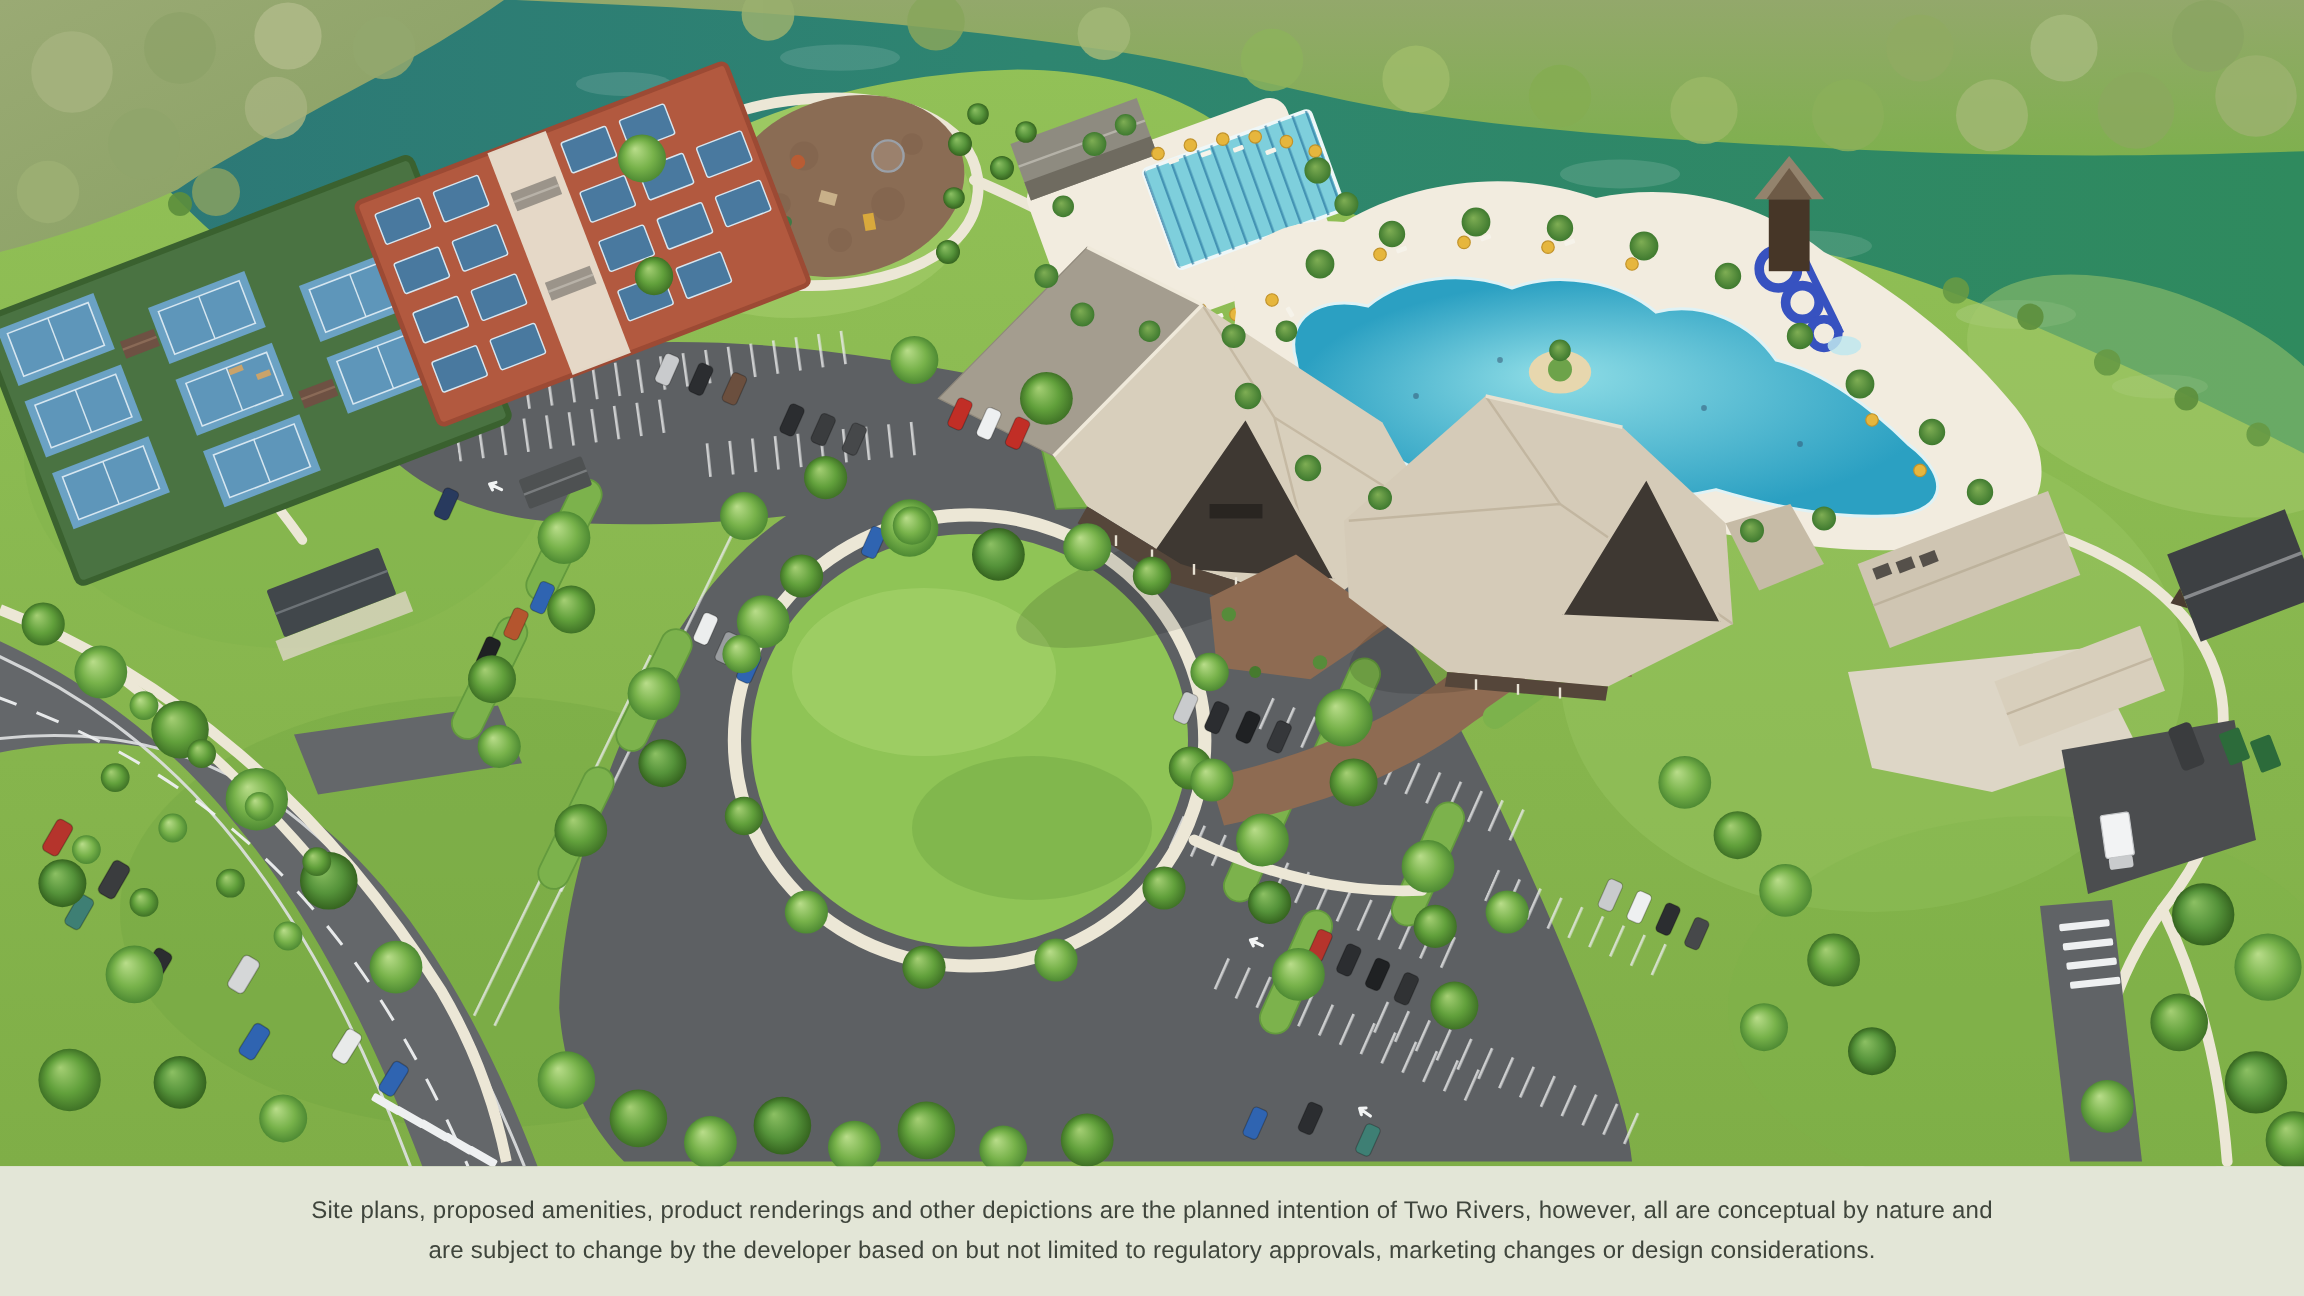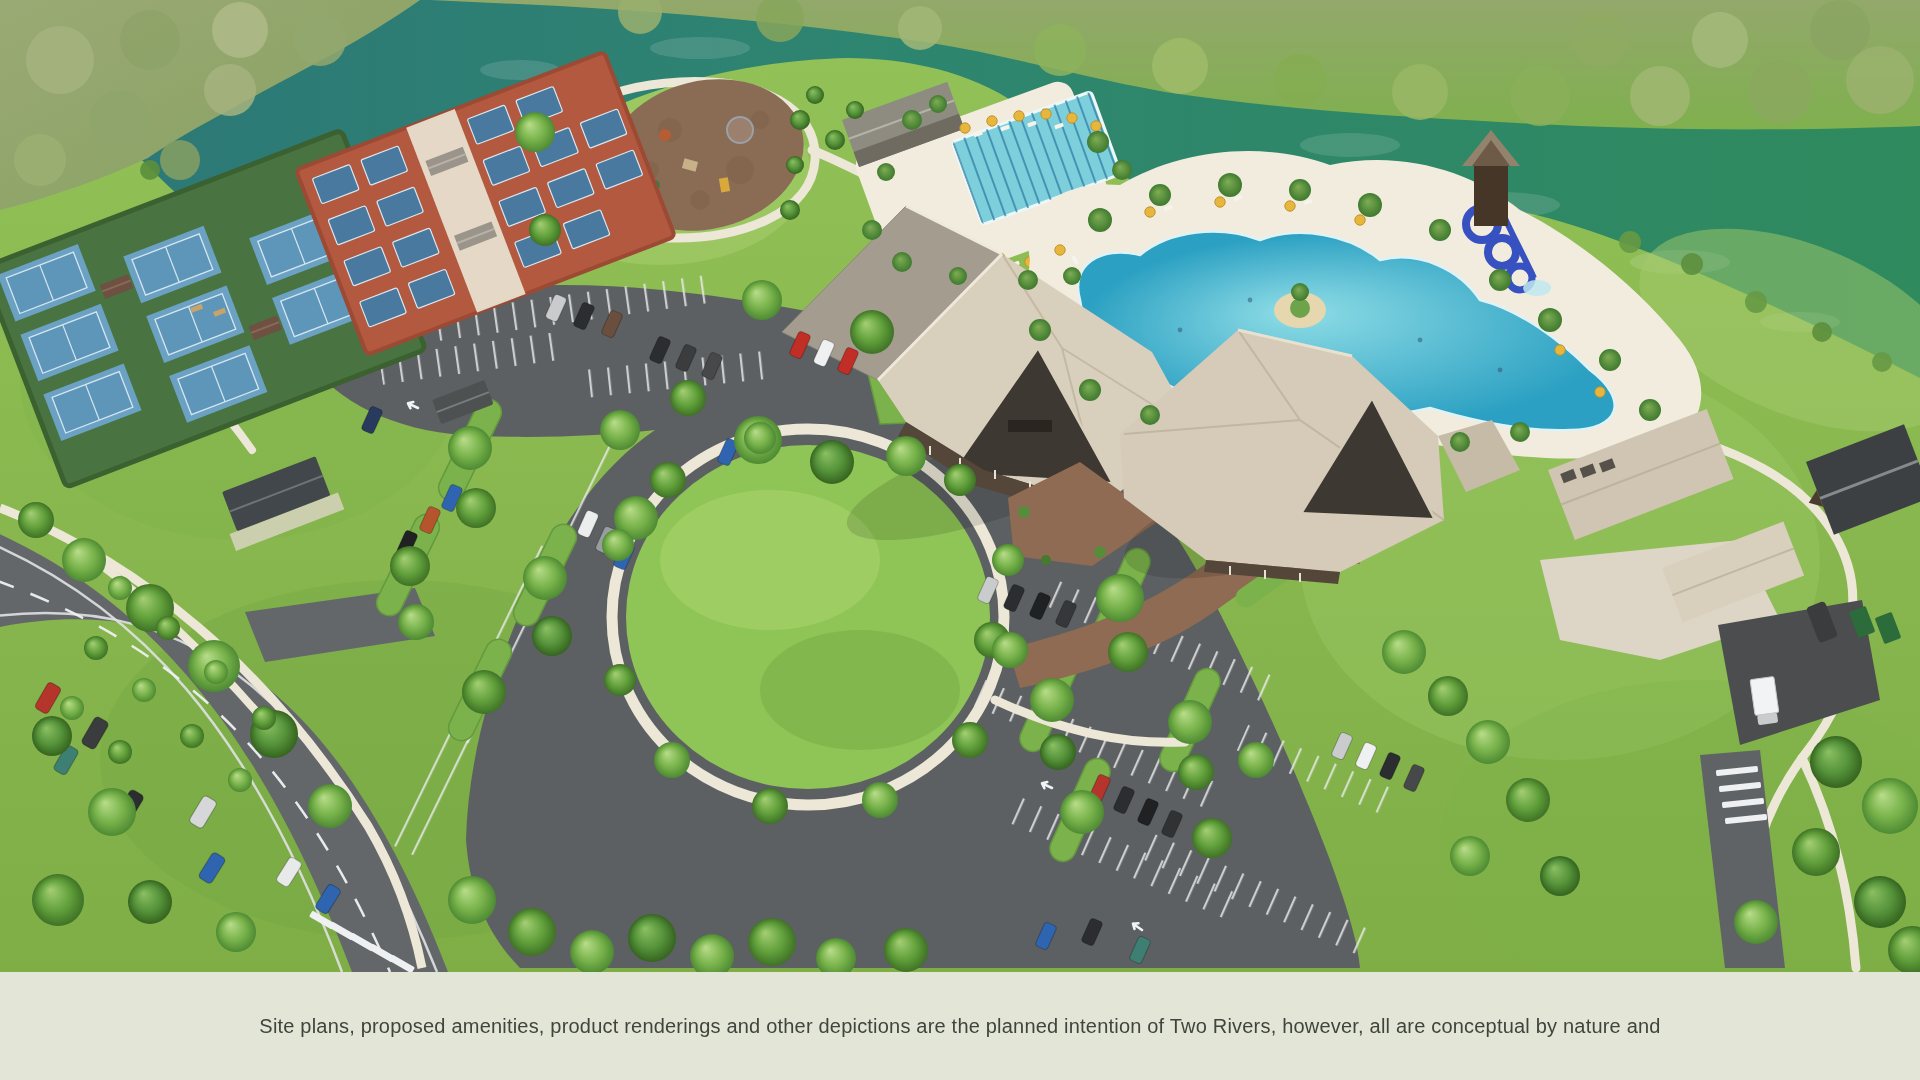--- a/index.html
+++ b/index.html
@@ -651,14 +651,15 @@
   <circle cx="835" cy="140" r="10" fill="url(#tg3)"></circle>
           <circle cx="795" cy="165" r="9" fill="url(#tg3)"></circle>
   <circle cx="855" cy="110" r="9" fill="url(#tg3)"></circle>
           <circle cx="790" cy="210" r="10" fill="url(#tg3)"></circle>
 </g>
 </svg>
 </div>
 
 <div class="footer">
   <p>Site plans, proposed amenities, product renderings and other depictions are the planned intention of Two Rivers, however, all are conceptual by nature and</p>
+  <p>are subject to change by the developer based on but not limited to regulatory approvals, marketing changes or design considerations.</p>
 </div>
 </div>
 
 </body></html>

